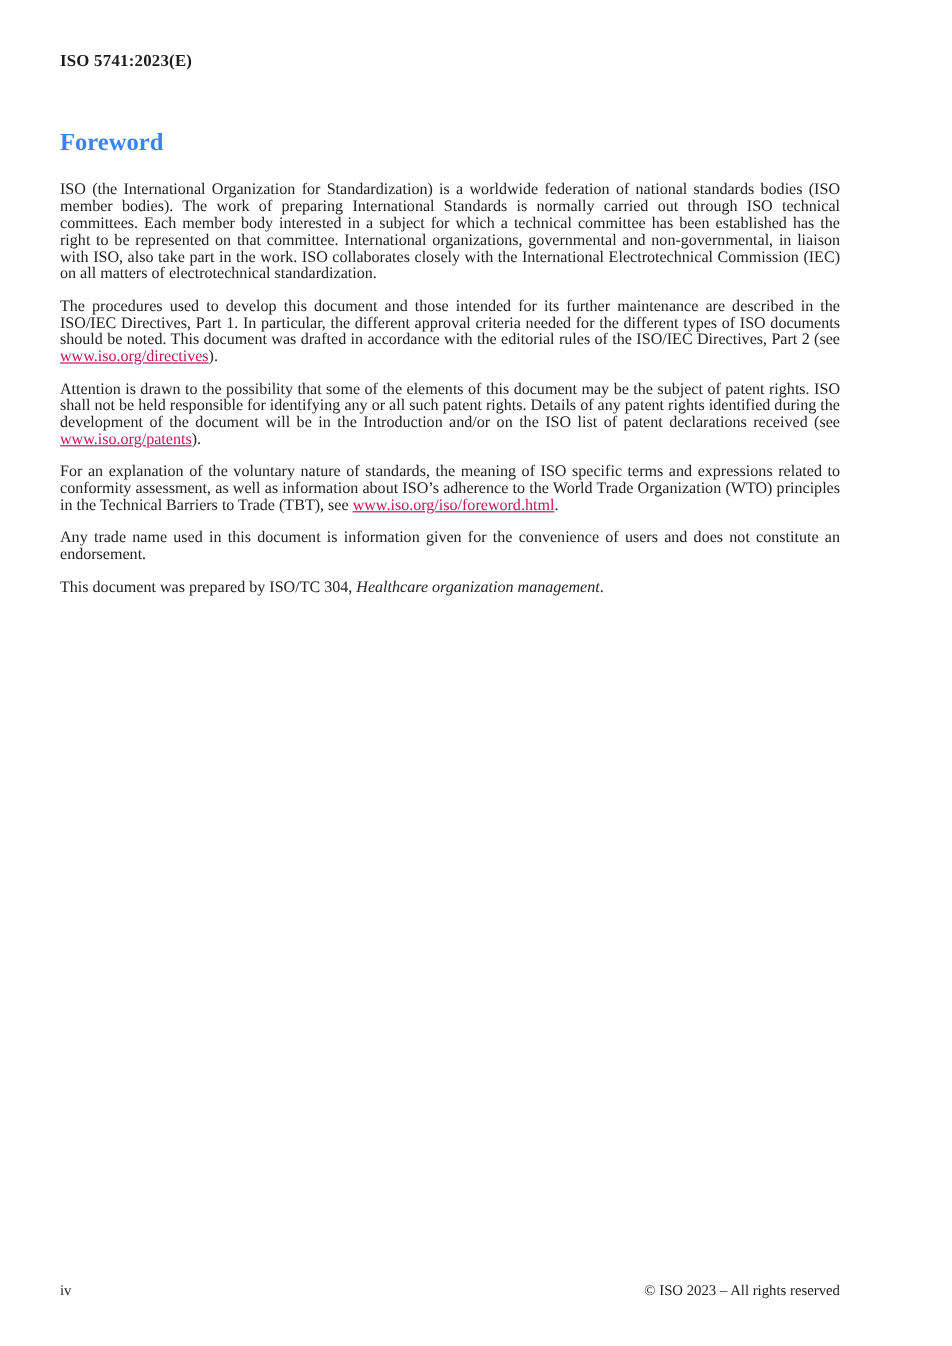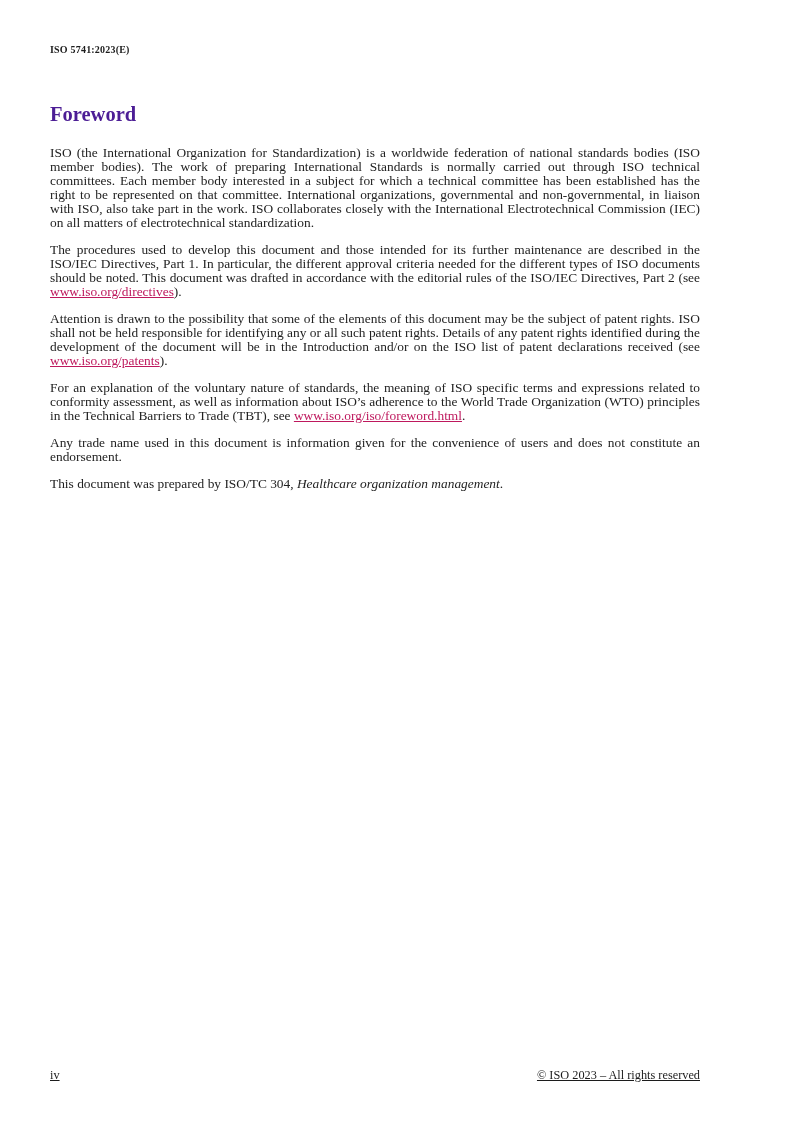--- a/index.html
+++ b/index.html
@@ -17,30 +17,30 @@
     overflow: hidden;
     box-sizing: border-box;
   }
   .content {
     position: absolute;
     left: 50px;
     top: 44px;
     width: 650px;
   }
   .doc-header {
-    font-size: 10px;
+    font-size: 14px;
     font-weight: bold;
     color: #1c1c1c;
     letter-spacing: 0.2px;
   }
   .doc-title {
     margin: 48px 0 20px 0;
     font-size: 20.5px;
     font-weight: bold;
-    color: #4c1d95;
+    color: #3b82f6;
   }
   .paragraphs p {
     margin: 0 0 13px 0;
     font-size: 13.4px;
     line-height: 14px;
     text-align: justify;
     color: #222222;
   }
   .paragraphs p em {
     font-style: italic;
@@ -54,21 +54,20 @@
   .footer {
     position: absolute;
     left: 50px;
     right: 93px;
     top: 1068px;
     display: flex;
     justify-content: space-between;
     align-items: baseline;
     font-size: 12.3px;
     color: #1c1c1c;
-    text-decoration: underline;
   }
 </style>
 </head>
 <body>
 
 <div class="page">
   <div class="content">
     <div class="doc-header">ISO 5741:2023(E)</div>
     <h1 class="doc-title">Foreword</h1>
     <div class="paragraphs">

